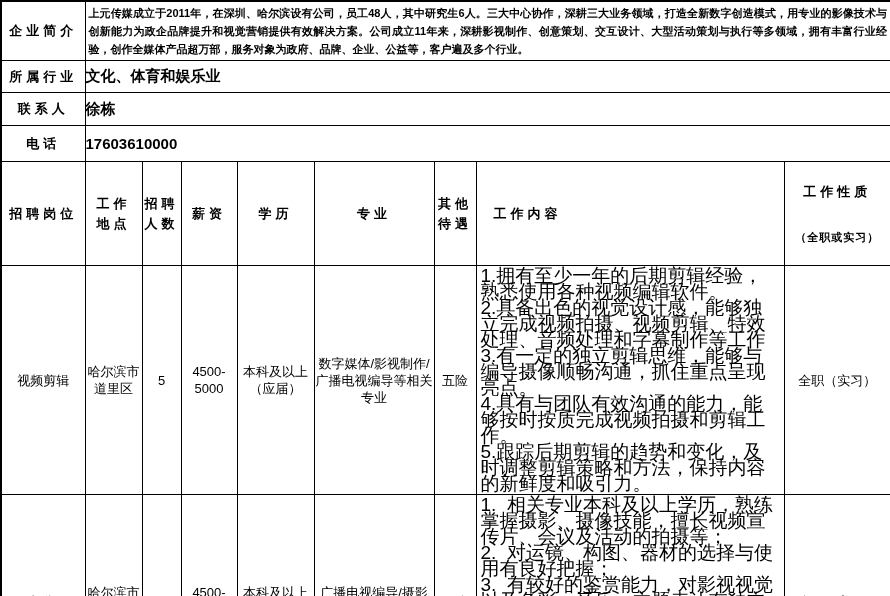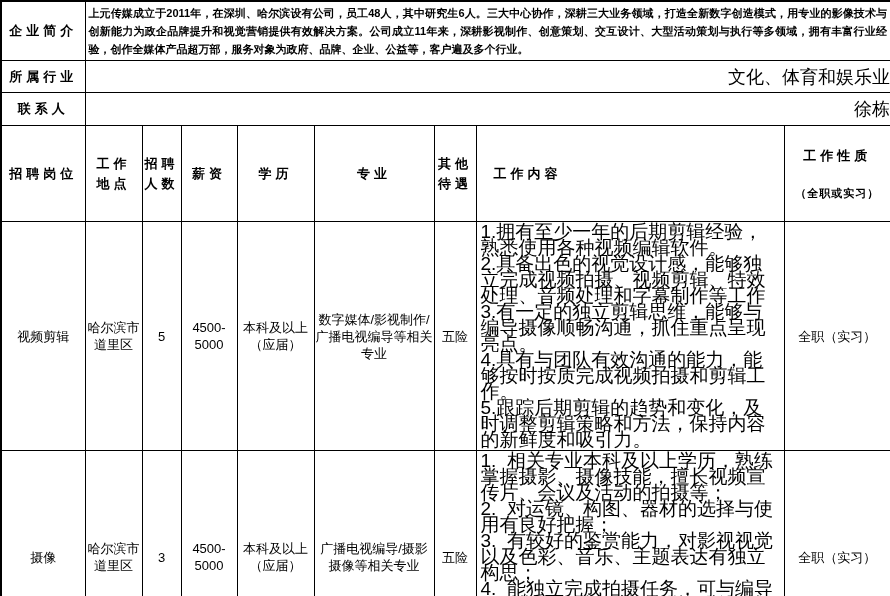--- a/index.html
+++ b/index.html
@@ -11,26 +11,26 @@
     border:2px solid #000;
     font-family:"Liberation Sans","DejaVu Sans",sans-serif;
     color:#000;
     background:#fff;
   }
   td { border:1px solid #000; overflow:hidden; vertical-align:middle; box-sizing:border-box; padding:0; }
   
   .lab  { font-weight:bold; font-size:13px; text-align:center; letter-spacing:4px; }
   .hd   { font-weight:bold; font-size:13px; text-align:center; letter-spacing:4px; white-space:pre-line; line-height:20px; }
   .hd-left { text-align:left; padding-left:17px; }
-  .hd-nature .note { display:block; font-size:11px; letter-spacing:1px; line-height:15px; }
+  .hd-nature .note { display:block; font-size:11px; letter-spacing:1px; line-height:15px;margin-top:8px; }
   .hd-nature .main { display:block; letter-spacing:4px; line-height:20px; }
   
   .title   { font-weight:bold; font-size:16px; text-align:center; letter-spacing:2px; }
   .profile { font-weight:bold; font-size:11px; line-height:18px; text-align:justify; padding:2px 3px; }
-  .cval    { font-weight:normal; font-size:18px; text-align:right; }
+  .cval    { font-weight:bold; font-size:15px; text-align:left; }
   
   .jcell   { font-size:13px; text-align:center; padding:0 1px; line-height:17px; }
   .duties  { font-size:19px; text-align:left; white-space:pre-wrap; line-height:16px; padding:2px 4px; }
 </style>
 </head>
 <body>
 
 <div class="sheet">
   <table class="recruit">
     <colgroup>
@@ -55,20 +55,24 @@
     <tr style="height:32px">
       <td class="lab">所属行业</td>
       <td class="cval" colspan="8">文化、体育和娱乐业</td>
     </tr>
 
     <tr style="height:33px">
       <td class="lab">联系人</td>
       <td class="cval" colspan="8">徐栋</td>
     </tr>
 
+    <tr style="height:36px">
+      <td class="lab">电话</td>
+      <td class="cval" colspan="8">17603610000</td>
+    </tr>
 
     <tr style="height:55px">
       <td class="hd">招聘岗位</td>
       <td class="hd">工作
 地点</td>
       <td class="hd">招聘
 人数</td>
       <td class="hd">薪资</td>
       <td class="hd">学历</td>
       <td class="hd">专业</td>

